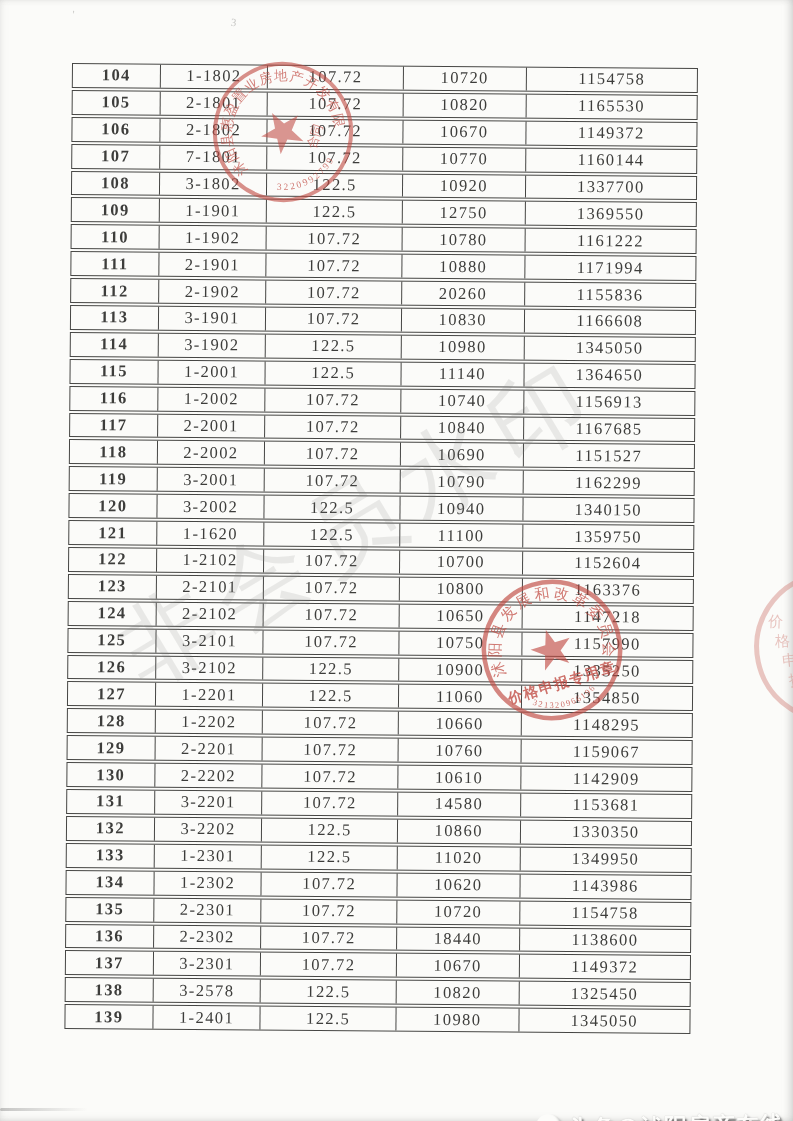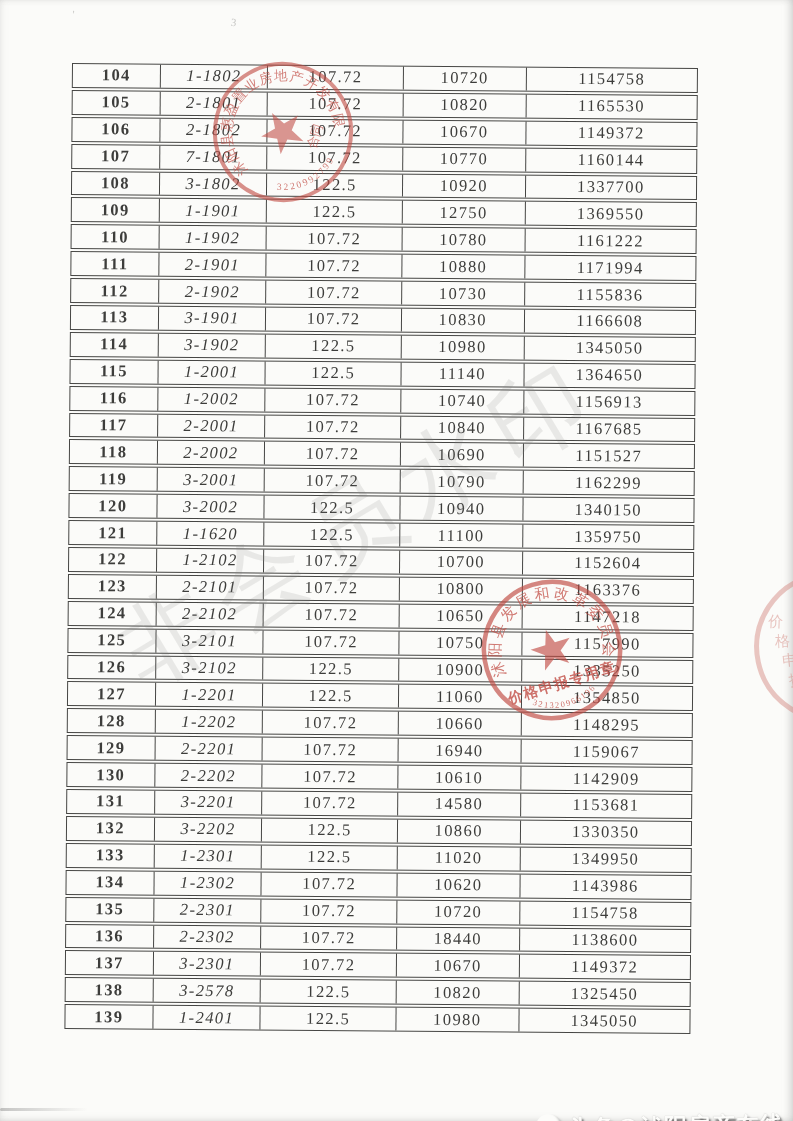--- a/index.html
+++ b/index.html
@@ -47,21 +47,21 @@
     border:1.6px solid #464644;
     background:transparent;
   }
   .t-cell{
     box-sizing:border-box;display:flex;align-items:center;justify-content:center;
     font-size:16.5px;color:#3d3d3b;letter-spacing:1.4px;
     border-right:1.6px solid #464644;
     overflow:hidden;white-space:nowrap;
   }
   .c-no{flex:0 0 14.06%;font-weight:bold;}
-  .c-unit{flex:0 0 17.25%;font-style:italic;}
+  .c-unit{flex:0 0 17.25%;}
   .c-area{flex:0 0 21.73%;}
   .c-price{flex:0 0 19.65%;}
   .c-total{flex:1;border-right:none;}
   
   .stamp{position:absolute;pointer-events:none;}
   .stamp text{font-family:"Liberation Serif","DejaVu Serif",serif;}
   #stampA{left:198px;top:47px;z-index:4;}
   #stampB{left:467px;top:565px;z-index:4;}
   #stampC{left:730px;top:565px;z-index:4;}
   
@@ -147,21 +147,21 @@
         <span class="t-cell c-no">111</span>
         <span class="t-cell c-unit">2-1901</span>
         <span class="t-cell c-area">107.72</span>
         <span class="t-cell c-price">10880</span>
         <span class="t-cell c-total">1171994</span>
       </div>
       <div class="t-row">
         <span class="t-cell c-no">112</span>
         <span class="t-cell c-unit">2-1902</span>
         <span class="t-cell c-area">107.72</span>
-        <span class="t-cell c-price">10730</span>
+        <span class="t-cell c-price">20260</span>
         <span class="t-cell c-total">1155836</span>
       </div>
       <div class="t-row">
         <span class="t-cell c-no">113</span>
         <span class="t-cell c-unit">3-1901</span>
         <span class="t-cell c-area">107.72</span>
         <span class="t-cell c-price">10830</span>
         <span class="t-cell c-total">1166608</span>
       </div>
       <div class="t-row">
@@ -266,21 +266,21 @@
         <span class="t-cell c-no">128</span>
         <span class="t-cell c-unit">1-2202</span>
         <span class="t-cell c-area">107.72</span>
         <span class="t-cell c-price">10660</span>
         <span class="t-cell c-total">1148295</span>
       </div>
       <div class="t-row">
         <span class="t-cell c-no">129</span>
         <span class="t-cell c-unit">2-2201</span>
         <span class="t-cell c-area">107.72</span>
-        <span class="t-cell c-price">16940</span>
+        <span class="t-cell c-price">10760</span>
         <span class="t-cell c-total">1159067</span>
       </div>
       <div class="t-row">
         <span class="t-cell c-no">130</span>
         <span class="t-cell c-unit">2-2202</span>
         <span class="t-cell c-area">107.72</span>
         <span class="t-cell c-price">10610</span>
         <span class="t-cell c-total">1142909</span>
       </div>
       <div class="t-row">

